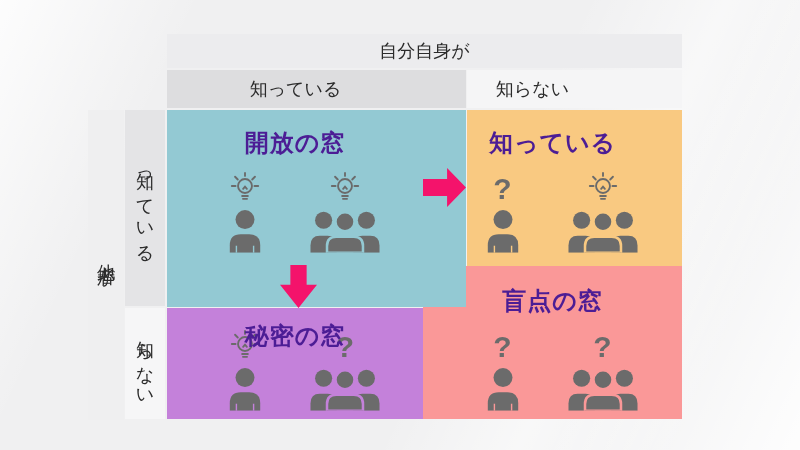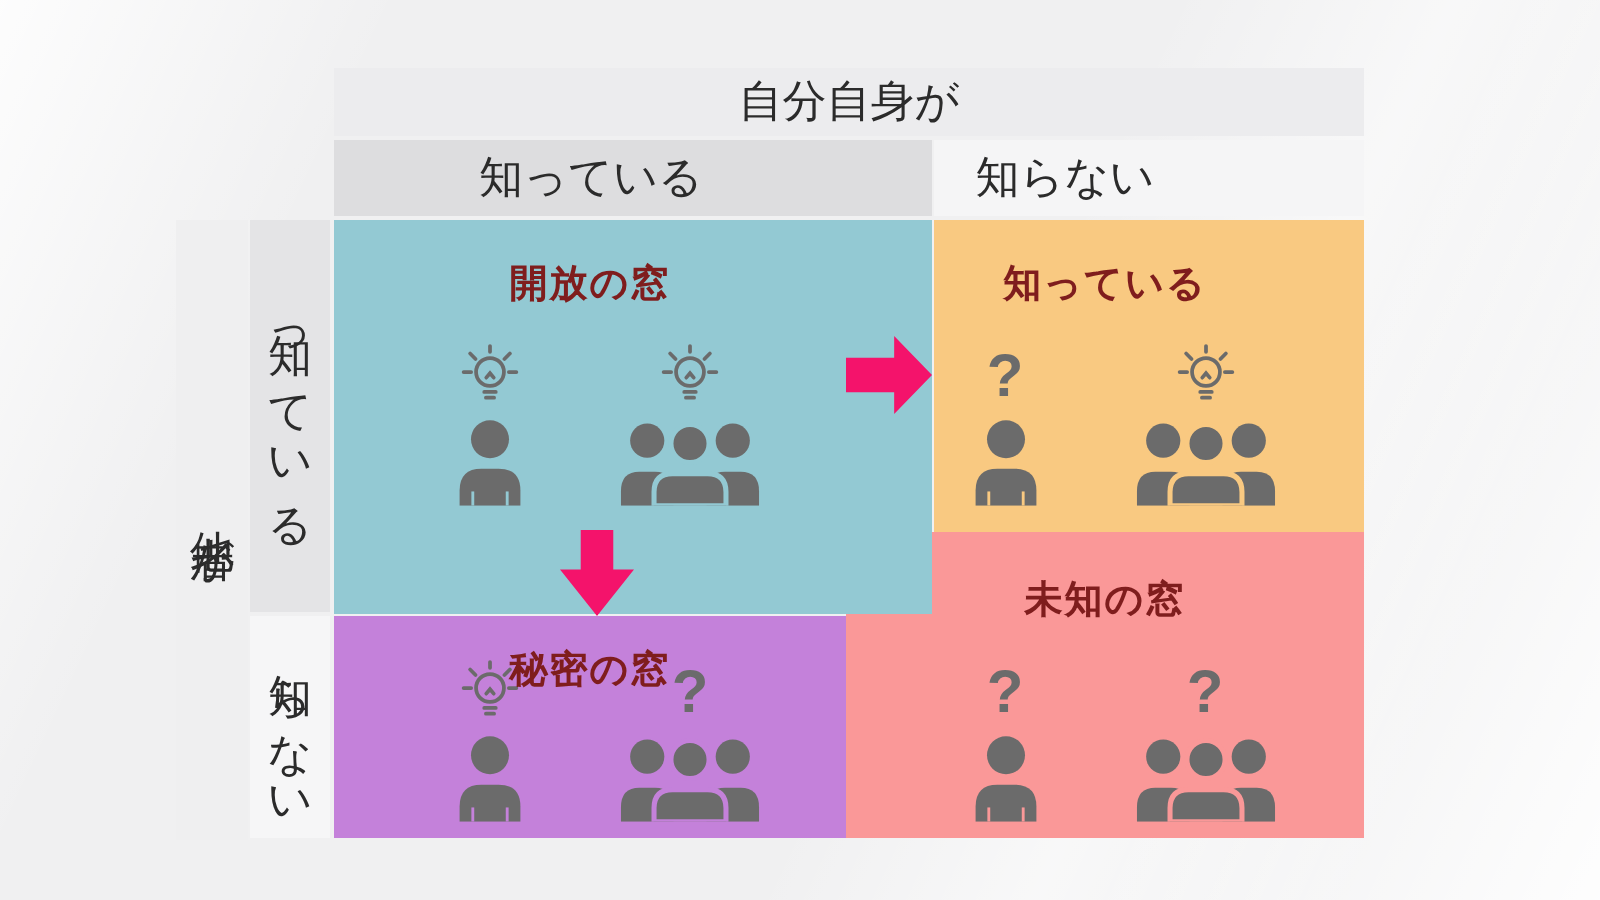--- a/index.html
+++ b/index.html
@@ -12,42 +12,42 @@
     position:relative;width:800px;height:450px;overflow:hidden;
     background:
       linear-gradient(115deg, rgba(255,255,255,.85) 0%, rgba(255,255,255,0) 20%),
       linear-gradient(295deg, rgba(255,255,255,.9) 0%, rgba(255,255,255,0) 26%),
       linear-gradient(115deg, rgba(255,255,255,0) 58%, rgba(255,255,255,.55) 72%, rgba(255,255,255,0) 88%),
       #f0f0f1;
   }
   
   .hdr{
     position:absolute;display:flex;align-items:center;justify-content:center;
-    color:#2b2b2b;font-size:22px;line-height:1;
+    color:#2b2b2b;font-size:18px;line-height:1;
   }
   .topbar{left:167px;top:34px;width:515px;height:34px;}
   .col-known{left:167px;top:70px;width:299px;height:38px;padding-right:42px;box-sizing:border-box;}
   .col-unknown{left:467px;top:70px;width:215px;height:38px;padding-right:84px;box-sizing:border-box;}
   .sidehdr{left:88px;top:110px;width:36px;height:310px;}
   .row-known{left:125px;top:110px;width:40px;height:196px;}
   .row-unknown{left:125px;top:308px;width:40px;height:111px;}
   .vtext{writing-mode:vertical-rl;letter-spacing:3px;}
   
   .quad{position:absolute;}
   .quad-open{left:167px;top:110px;width:299px;height:197px;z-index:3;}
   .quad-blind{left:467px;top:110px;width:215px;height:156px;z-index:1;}
   .quad-hidden{left:167px;top:308px;width:256px;height:111px;z-index:2;}
   .quad-unknown{left:423px;top:266px;width:259px;height:153px;z-index:1;}
   .q-content{position:absolute;top:0;display:flex;flex-direction:column;align-items:center;}
   .quad-open   .q-content{left:0;width:256px;}
   .quad-blind  .q-content{right:0;width:259px;}
   .quad-hidden .q-content{left:0;right:0;}
   .quad-unknown .q-content{left:0;right:0;}
   .q-title{
-    font-size:19px;font-weight:900;color:#7f1d1d;letter-spacing:1px;line-height:34px;
+    font-size:24px;font-weight:900;color:#4c1d95;letter-spacing:1px;line-height:34px;
     white-space:nowrap;
   }
   .quad-open .q-title,.quad-blind .q-title{margin-top:16px;}
   .quad-unknown .q-title{margin-top:18px;}
   .quad-hidden .q-title{margin-top:11px;position:relative;z-index:2;}
   .icon-row{display:flex;gap:16px;margin-top:12px;}
   .quad-hidden .icon-row{margin-top:-23px;position:relative;z-index:1;}
   .stack{width:84px;display:flex;flex-direction:column;align-items:center;gap:2px;}
   .marker{height:34px;display:flex;align-items:center;justify-content:center;}
   .bulb{width:34px;height:34px;}
@@ -119,21 +119,21 @@
   </div>
   <div class="hdr row-known" style="background-color: rgb(228, 228, 230);">
     <span class="vtext">知っている</span>
   </div>
   <div class="hdr row-unknown" style="background-color: rgb(246, 246, 247);">
     <span class="vtext">知らない</span>
   </div>
 
   <div class="quad quad-unknown" style="background-color: rgb(250, 152, 152); --qbg: #fa9898;">
     <div class="q-content">
-      <div class="q-title">未知の窓</div>
+      <div class="q-title">盲点の窓</div>
       <div class="icon-row" style="color: rgb(107, 107, 107);">
         <div class="stack">
           <div class="marker">
 
             <span class="qmark">?</span>
           </div>
           <svg class="fig person" viewBox="0 0 40 46">
               <use href="#sym-person"></use>
             </svg>
         </div>

